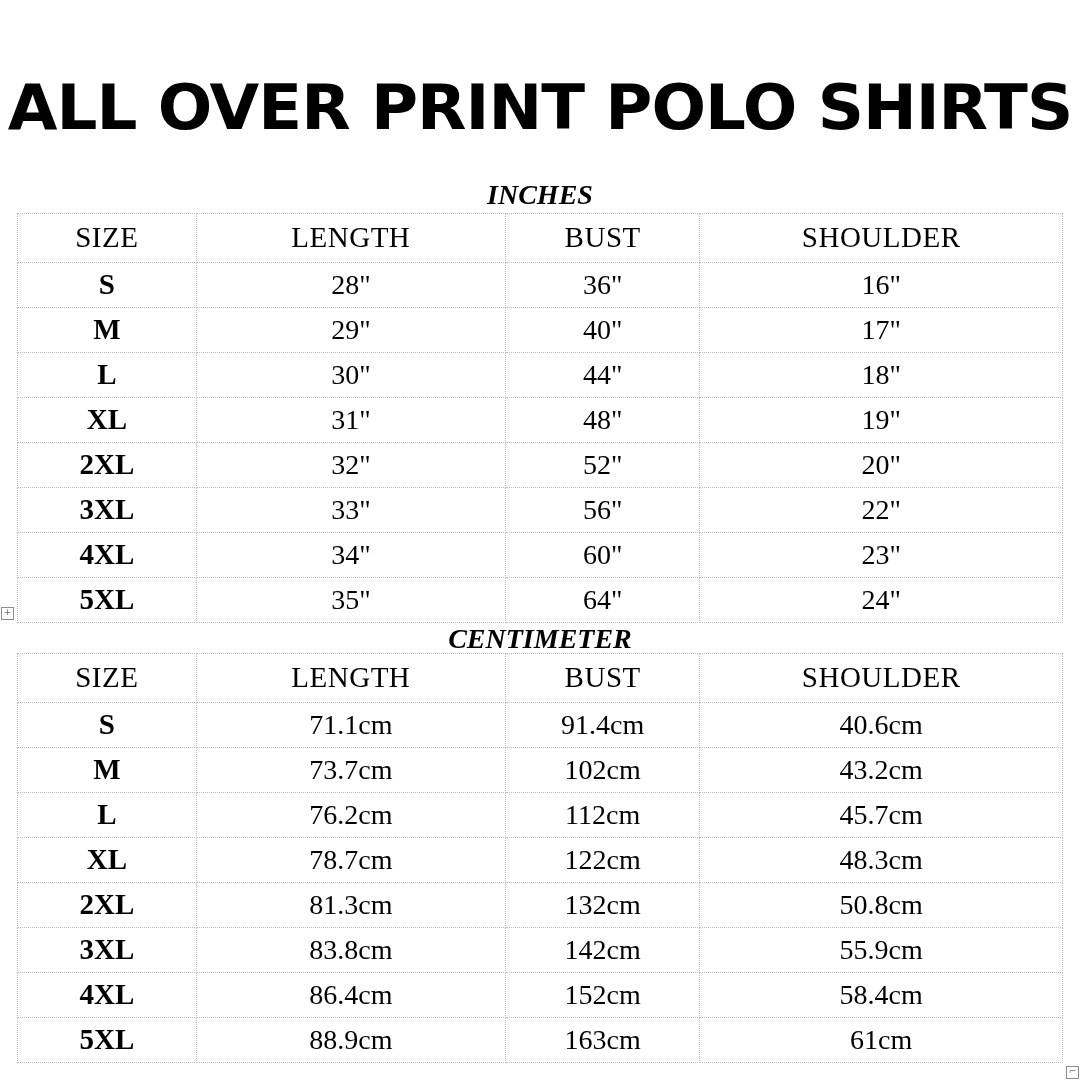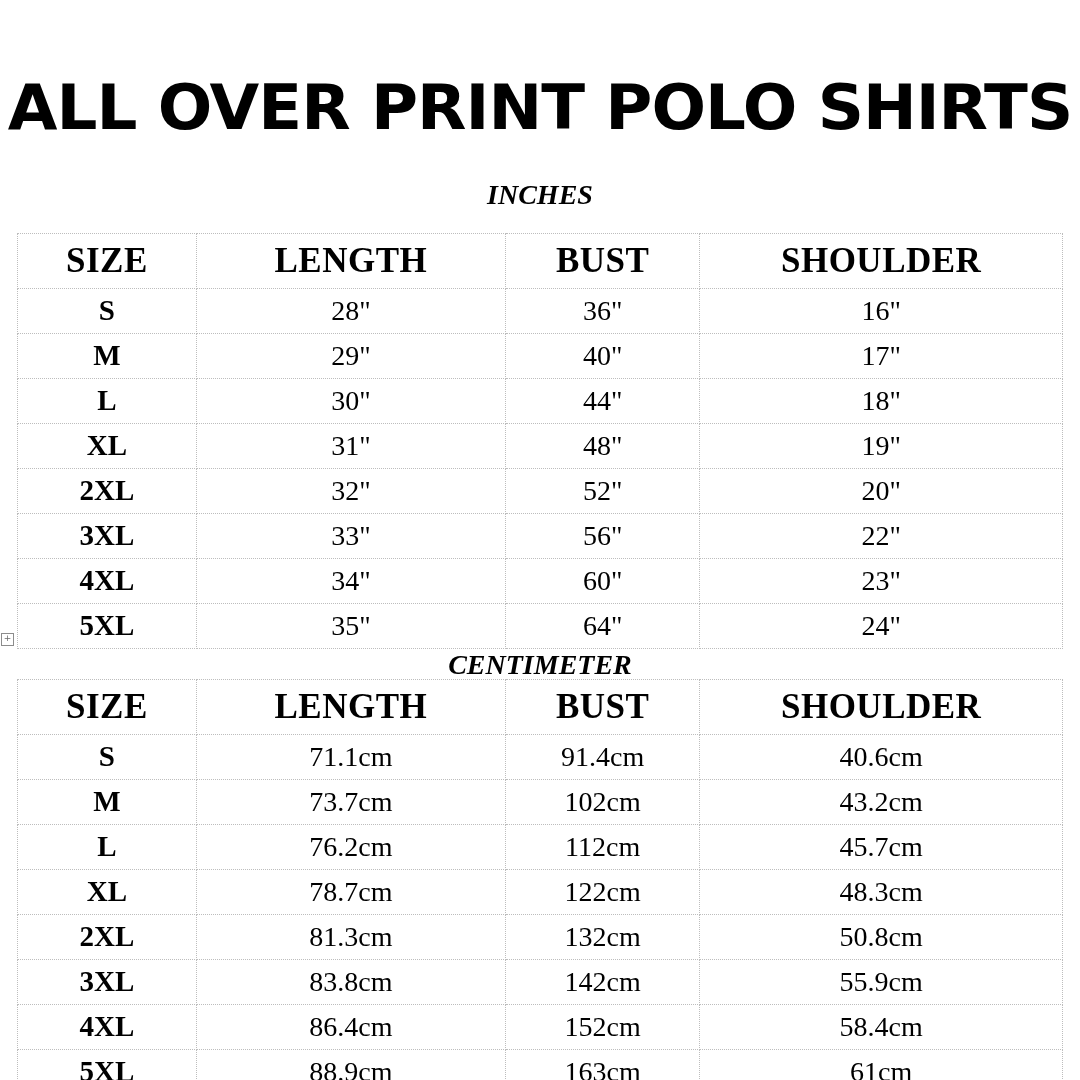--- a/index.html
+++ b/index.html
@@ -40,21 +40,21 @@
     font-family: "Liberation Serif", serif;
     font-style: italic;
     font-weight: 700;
     font-size: 28px;
     text-align: center;
     line-height: 1;
   }
 
   .unit-inches {
     margin-top: 24px;
-    margin-bottom: 24px;
+    margin-bottom: 4px;
   }
 
   .unit-cm {
     margin-top: 2px;
   }
 
   .table-wrap {
     width: 1046px;
     margin: 0 auto;
     position: relative;
@@ -72,22 +72,22 @@
     text-align: center;
     font-family: "Liberation Serif", serif;
     font-size: 28px;
     line-height: 1;
     padding: 7px 0 8px 0;
     height: 24px;
     vertical-align: middle;
   }
 
   table.size-table thead th {
-    font-weight: 700;
-    font-size: 35px;
+    font-weight: 400;
+    font-size: 29px;
     letter-spacing: 0.5px;
     padding: 9px 0 10px 0;
   }
 
   table.size-table tbody td.size-cell {
     font-weight: 700;
     font-size: 29px;
   }
 
   

